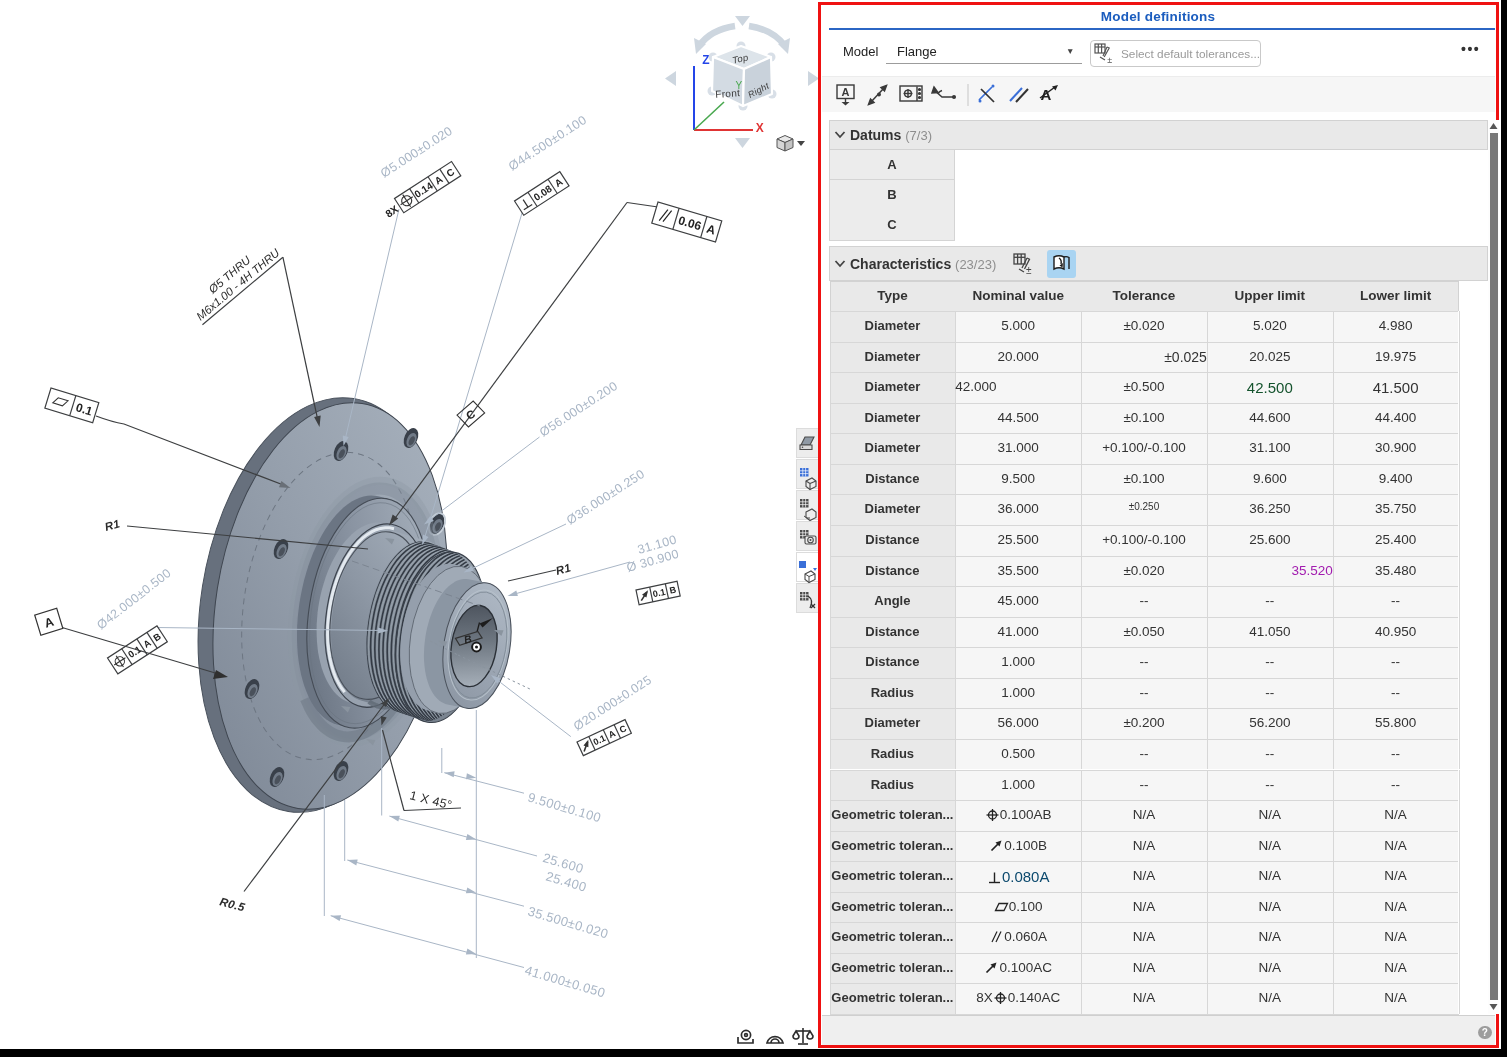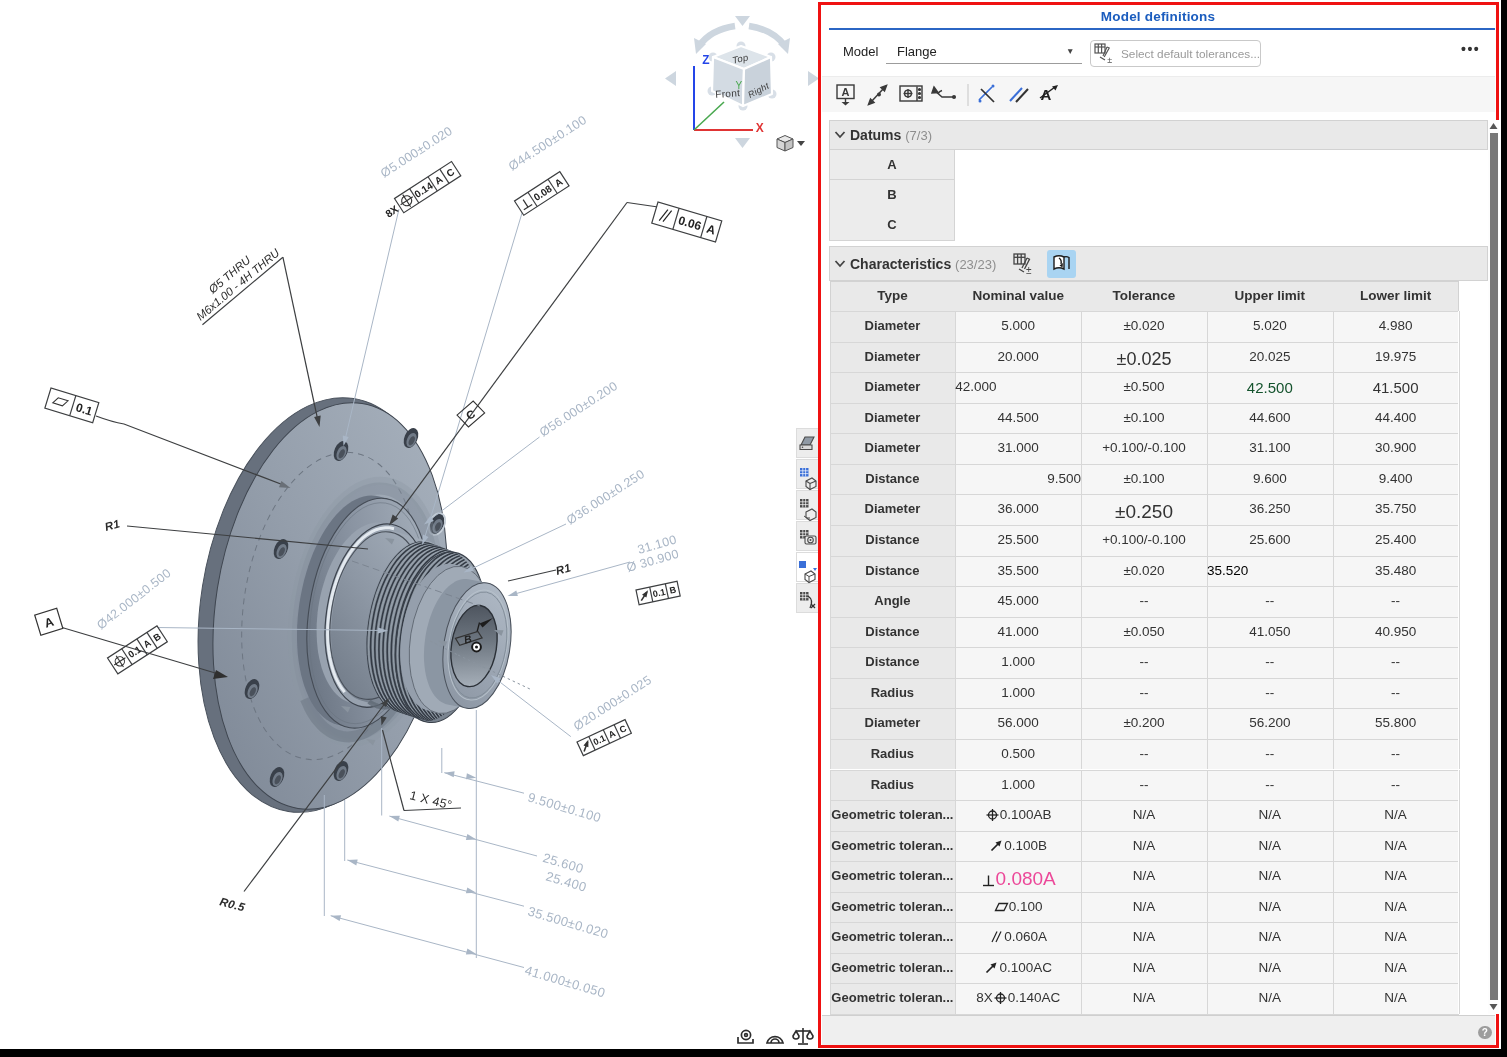--- a/index.html
+++ b/index.html
@@ -483,21 +483,21 @@
 <div class="abs" style="left:1206.8999999999999px;top:318.0px;width:125.8px;text-align:center;font-size:13.5px;color:#333">5.020</div>
 <div class="abs" style="left:1332.6999999999998px;top:318.0px;width:125.8px;text-align:center;font-size:13.5px;color:#333">4.980</div>
 <div class="abs" style="left:829.5px;top:341.6px;width:125.8px;height:30.57px;background:#e9e9e9;border:1px solid #d7d7d7;border-right:none;border-bottom:none"></div>
 <div class="abs" style="left:955.3px;top:341.6px;width:125.8px;height:30.57px;background:#f6f6f6;border:1px solid #d7d7d7;border-right:none;border-bottom:none"></div>
 <div class="abs" style="left:1081.1px;top:341.6px;width:125.8px;height:30.57px;background:#f6f6f6;border:1px solid #d7d7d7;border-right:none;border-bottom:none"></div>
 <div class="abs" style="left:1206.9px;top:341.6px;width:125.8px;height:30.57px;background:#f6f6f6;border:1px solid #d7d7d7;border-right:none;border-bottom:none"></div>
 <div class="abs" style="left:1332.7px;top:341.6px;width:125.8px;height:30.57px;background:#f6f6f6;border:1px solid #d7d7d7;border-right:none;border-bottom:none"></div>
 <div class="abs" style="left:1458.5px;top:341.6px;width:1px;height:30.57px;background:#d7d7d7"></div>
 <div class="abs" style="left:955.3px;top:348.6px;width:125.8px;text-align:center;font-size:13.5px;color:#333">20.000</div>
 <div class="abs" style="left:829.5px;top:348.6px;width:125.8px;text-align:center;font-size:13px;font-weight:bold;color:#333;white-space:nowrap;overflow:hidden">Diameter</div>
-<div class="abs" style="left:1081.1px;top:348.6px;width:125.8px;text-align:center;font-size:18px;color:#333">±0.025</div>
+<div class="abs" style="left:1081.1px;top:348.6px;width:125.8px;text-align:right;font-size:14px;color:#333">±0.025</div>
 <div class="abs" style="left:1206.8999999999999px;top:348.6px;width:125.8px;text-align:center;font-size:13.5px;color:#333">20.025</div>
 <div class="abs" style="left:1332.6999999999998px;top:348.6px;width:125.8px;text-align:center;font-size:13.5px;color:#333">19.975</div>
 <div class="abs" style="left:829.5px;top:372.1px;width:125.8px;height:30.57px;background:#e9e9e9;border:1px solid #d7d7d7;border-right:none;border-bottom:none"></div>
 <div class="abs" style="left:955.3px;top:372.1px;width:125.8px;height:30.57px;background:#f6f6f6;border:1px solid #d7d7d7;border-right:none;border-bottom:none"></div>
 <div class="abs" style="left:1081.1px;top:372.1px;width:125.8px;height:30.57px;background:#f6f6f6;border:1px solid #d7d7d7;border-right:none;border-bottom:none"></div>
 <div class="abs" style="left:1206.9px;top:372.1px;width:125.8px;height:30.57px;background:#f6f6f6;border:1px solid #d7d7d7;border-right:none;border-bottom:none"></div>
 <div class="abs" style="left:1332.7px;top:372.1px;width:125.8px;height:30.57px;background:#f6f6f6;border:1px solid #d7d7d7;border-right:none;border-bottom:none"></div>
 <div class="abs" style="left:1458.5px;top:372.1px;width:1px;height:30.57px;background:#d7d7d7"></div>
 <div class="abs" style="left:955.3px;top:379.1px;width:125.8px;text-align:left;font-size:13.5px;color:#333">42.000</div>
 <div class="abs" style="left:829.5px;top:379.1px;width:125.8px;text-align:center;font-size:13px;font-weight:bold;color:#333;white-space:nowrap;overflow:hidden">Diameter</div>
@@ -525,34 +525,34 @@
 <div class="abs" style="left:829.5px;top:440.3px;width:125.8px;text-align:center;font-size:13px;font-weight:bold;color:#333;white-space:nowrap;overflow:hidden">Diameter</div>
 <div class="abs" style="left:1081.1px;top:440.3px;width:125.8px;text-align:center;font-size:13.5px;color:#333">+0.100/-0.100</div>
 <div class="abs" style="left:1206.8999999999999px;top:440.3px;width:125.8px;text-align:center;font-size:13.5px;color:#333">31.100</div>
 <div class="abs" style="left:1332.6999999999998px;top:440.3px;width:125.8px;text-align:center;font-size:13.5px;color:#333">30.900</div>
 <div class="abs" style="left:829.5px;top:463.8px;width:125.8px;height:30.57px;background:#e9e9e9;border:1px solid #d7d7d7;border-right:none;border-bottom:none"></div>
 <div class="abs" style="left:955.3px;top:463.8px;width:125.8px;height:30.57px;background:#f6f6f6;border:1px solid #d7d7d7;border-right:none;border-bottom:none"></div>
 <div class="abs" style="left:1081.1px;top:463.8px;width:125.8px;height:30.57px;background:#f6f6f6;border:1px solid #d7d7d7;border-right:none;border-bottom:none"></div>
 <div class="abs" style="left:1206.9px;top:463.8px;width:125.8px;height:30.57px;background:#f6f6f6;border:1px solid #d7d7d7;border-right:none;border-bottom:none"></div>
 <div class="abs" style="left:1332.7px;top:463.8px;width:125.8px;height:30.57px;background:#f6f6f6;border:1px solid #d7d7d7;border-right:none;border-bottom:none"></div>
 <div class="abs" style="left:1458.5px;top:463.8px;width:1px;height:30.57px;background:#d7d7d7"></div>
-<div class="abs" style="left:955.3px;top:470.8px;width:125.8px;text-align:right;font-size:13.5px;color:#333">9.500</div>
+<div class="abs" style="left:955.3px;top:470.8px;width:125.8px;text-align:center;font-size:13.5px;color:#333">9.500</div>
 <div class="abs" style="left:829.5px;top:470.8px;width:125.8px;text-align:center;font-size:13px;font-weight:bold;color:#333;white-space:nowrap;overflow:hidden">Distance</div>
 <div class="abs" style="left:1081.1px;top:470.8px;width:125.8px;text-align:center;font-size:13.5px;color:#333">±0.100</div>
 <div class="abs" style="left:1206.8999999999999px;top:470.8px;width:125.8px;text-align:center;font-size:13.5px;color:#333">9.600</div>
 <div class="abs" style="left:1332.6999999999998px;top:470.8px;width:125.8px;text-align:center;font-size:13.5px;color:#333">9.400</div>
 <div class="abs" style="left:829.5px;top:494.4px;width:125.8px;height:30.57px;background:#e9e9e9;border:1px solid #d7d7d7;border-right:none;border-bottom:none"></div>
 <div class="abs" style="left:955.3px;top:494.4px;width:125.8px;height:30.57px;background:#f6f6f6;border:1px solid #d7d7d7;border-right:none;border-bottom:none"></div>
 <div class="abs" style="left:1081.1px;top:494.4px;width:125.8px;height:30.57px;background:#f6f6f6;border:1px solid #d7d7d7;border-right:none;border-bottom:none"></div>
 <div class="abs" style="left:1206.9px;top:494.4px;width:125.8px;height:30.57px;background:#f6f6f6;border:1px solid #d7d7d7;border-right:none;border-bottom:none"></div>
 <div class="abs" style="left:1332.7px;top:494.4px;width:125.8px;height:30.57px;background:#f6f6f6;border:1px solid #d7d7d7;border-right:none;border-bottom:none"></div>
 <div class="abs" style="left:1458.5px;top:494.4px;width:1px;height:30.57px;background:#d7d7d7"></div>
 <div class="abs" style="left:955.3px;top:501.4px;width:125.8px;text-align:center;font-size:13.5px;color:#333">36.000</div>
 <div class="abs" style="left:829.5px;top:501.4px;width:125.8px;text-align:center;font-size:13px;font-weight:bold;color:#333;white-space:nowrap;overflow:hidden">Diameter</div>
-<div class="abs" style="left:1081.1px;top:501.4px;width:125.8px;text-align:center;font-size:19px;color:#333">±0.250</div>
+<div class="abs" style="left:1081.1px;top:501.4px;width:125.8px;text-align:center;font-size:10px;color:#333">±0.250</div>
 <div class="abs" style="left:1206.8999999999999px;top:501.4px;width:125.8px;text-align:center;font-size:13.5px;color:#333">36.250</div>
 <div class="abs" style="left:1332.6999999999998px;top:501.4px;width:125.8px;text-align:center;font-size:13.5px;color:#333">35.750</div>
 <div class="abs" style="left:829.5px;top:525.0px;width:125.8px;height:30.57px;background:#e9e9e9;border:1px solid #d7d7d7;border-right:none;border-bottom:none"></div>
 <div class="abs" style="left:955.3px;top:525.0px;width:125.8px;height:30.57px;background:#f6f6f6;border:1px solid #d7d7d7;border-right:none;border-bottom:none"></div>
 <div class="abs" style="left:1081.1px;top:525.0px;width:125.8px;height:30.57px;background:#f6f6f6;border:1px solid #d7d7d7;border-right:none;border-bottom:none"></div>
 <div class="abs" style="left:1206.9px;top:525.0px;width:125.8px;height:30.57px;background:#f6f6f6;border:1px solid #d7d7d7;border-right:none;border-bottom:none"></div>
 <div class="abs" style="left:1332.7px;top:525.0px;width:125.8px;height:30.57px;background:#f6f6f6;border:1px solid #d7d7d7;border-right:none;border-bottom:none"></div>
 <div class="abs" style="left:1458.5px;top:525.0px;width:1px;height:30.57px;background:#d7d7d7"></div>
 <div class="abs" style="left:955.3px;top:532.0px;width:125.8px;text-align:center;font-size:13.5px;color:#333">25.500</div>
 <div class="abs" style="left:829.5px;top:532.0px;width:125.8px;text-align:center;font-size:13px;font-weight:bold;color:#333;white-space:nowrap;overflow:hidden">Distance</div>
@@ -561,21 +561,21 @@
 <div class="abs" style="left:1332.6999999999998px;top:532.0px;width:125.8px;text-align:center;font-size:13.5px;color:#333">25.400</div>
 <div class="abs" style="left:829.5px;top:555.5px;width:125.8px;height:30.57px;background:#e9e9e9;border:1px solid #d7d7d7;border-right:none;border-bottom:none"></div>
 <div class="abs" style="left:955.3px;top:555.5px;width:125.8px;height:30.57px;background:#f6f6f6;border:1px solid #d7d7d7;border-right:none;border-bottom:none"></div>
 <div class="abs" style="left:1081.1px;top:555.5px;width:125.8px;height:30.57px;background:#f6f6f6;border:1px solid #d7d7d7;border-right:none;border-bottom:none"></div>
 <div class="abs" style="left:1206.9px;top:555.5px;width:125.8px;height:30.57px;background:#f6f6f6;border:1px solid #d7d7d7;border-right:none;border-bottom:none"></div>
 <div class="abs" style="left:1332.7px;top:555.5px;width:125.8px;height:30.57px;background:#f6f6f6;border:1px solid #d7d7d7;border-right:none;border-bottom:none"></div>
 <div class="abs" style="left:1458.5px;top:555.5px;width:1px;height:30.57px;background:#d7d7d7"></div>
 <div class="abs" style="left:955.3px;top:562.5px;width:125.8px;text-align:center;font-size:13.5px;color:#333">35.500</div>
 <div class="abs" style="left:829.5px;top:562.5px;width:125.8px;text-align:center;font-size:13px;font-weight:bold;color:#333;white-space:nowrap;overflow:hidden">Distance</div>
 <div class="abs" style="left:1081.1px;top:562.5px;width:125.8px;text-align:center;font-size:13.5px;color:#333">±0.020</div>
-<div class="abs" style="left:1206.8999999999999px;top:562.5px;width:125.8px;text-align:left;font-size:13.5px;color:#000000">35.520</div>
+<div class="abs" style="left:1206.8999999999999px;top:562.5px;width:125.8px;text-align:right;font-size:13.5px;color:#a21caf">35.520</div>
 <div class="abs" style="left:1332.6999999999998px;top:562.5px;width:125.8px;text-align:center;font-size:13.5px;color:#333">35.480</div>
 <div class="abs" style="left:829.5px;top:586.1px;width:125.8px;height:30.57px;background:#e9e9e9;border:1px solid #d7d7d7;border-right:none;border-bottom:none"></div>
 <div class="abs" style="left:955.3px;top:586.1px;width:125.8px;height:30.57px;background:#f6f6f6;border:1px solid #d7d7d7;border-right:none;border-bottom:none"></div>
 <div class="abs" style="left:1081.1px;top:586.1px;width:125.8px;height:30.57px;background:#f6f6f6;border:1px solid #d7d7d7;border-right:none;border-bottom:none"></div>
 <div class="abs" style="left:1206.9px;top:586.1px;width:125.8px;height:30.57px;background:#f6f6f6;border:1px solid #d7d7d7;border-right:none;border-bottom:none"></div>
 <div class="abs" style="left:1332.7px;top:586.1px;width:125.8px;height:30.57px;background:#f6f6f6;border:1px solid #d7d7d7;border-right:none;border-bottom:none"></div>
 <div class="abs" style="left:1458.5px;top:586.1px;width:1px;height:30.57px;background:#d7d7d7"></div>
 <div class="abs" style="left:955.3px;top:593.1px;width:125.8px;text-align:center;font-size:13.5px;color:#333">45.000</div>
 <div class="abs" style="left:829.5px;top:593.1px;width:125.8px;text-align:center;font-size:13px;font-weight:bold;color:#333;white-space:nowrap;overflow:hidden">Angle</div>
 <div class="abs" style="left:1081.1px;top:593.1px;width:125.8px;text-align:center;font-size:13.5px;color:#333">--</div>
@@ -675,21 +675,21 @@
 <div class="abs" style="left:829.5px;top:837.6px;width:125.8px;text-align:center;font-size:13px;font-weight:bold;color:#333;white-space:nowrap;overflow:hidden">Geometric toleran...</div>
 <div class="abs" style="left:1081.1px;top:837.6px;width:125.8px;text-align:center;font-size:13.5px;color:#333">N/A</div>
 <div class="abs" style="left:1206.8999999999999px;top:837.6px;width:125.8px;text-align:center;font-size:13.5px;color:#333">N/A</div>
 <div class="abs" style="left:1332.6999999999998px;top:837.6px;width:125.8px;text-align:center;font-size:13.5px;color:#333">N/A</div>
 <div class="abs" style="left:829.5px;top:861.2px;width:125.8px;height:30.57px;background:#e9e9e9;border:1px solid #d7d7d7;border-right:none;border-bottom:none"></div>
 <div class="abs" style="left:955.3px;top:861.2px;width:125.8px;height:30.57px;background:#f6f6f6;border:1px solid #d7d7d7;border-right:none;border-bottom:none"></div>
 <div class="abs" style="left:1081.1px;top:861.2px;width:125.8px;height:30.57px;background:#f6f6f6;border:1px solid #d7d7d7;border-right:none;border-bottom:none"></div>
 <div class="abs" style="left:1206.9px;top:861.2px;width:125.8px;height:30.57px;background:#f6f6f6;border:1px solid #d7d7d7;border-right:none;border-bottom:none"></div>
 <div class="abs" style="left:1332.7px;top:861.2px;width:125.8px;height:30.57px;background:#f6f6f6;border:1px solid #d7d7d7;border-right:none;border-bottom:none"></div>
 <div class="abs" style="left:1458.5px;top:861.2px;width:1px;height:30.57px;background:#d7d7d7"></div>
-<div class="abs" style="left:955.3px;top:868.2px;width:125.8px;text-align:center;font-size:19px;color:#ec4899"><svg width="15" height="15" viewBox="0 0 15 15" style="vertical-align:-3px">
+<div class="abs" style="left:955.3px;top:868.2px;width:125.8px;text-align:center;font-size:15px;color:#0c4a6e"><svg width="15" height="15" viewBox="0 0 15 15" style="vertical-align:-3px">
       <line x1="2" y1="12.5" x2="13" y2="12.5" stroke="#222" stroke-width="1.4"></line>
       <line x1="7.5" y1="12.5" x2="7.5" y2="2.5" stroke="#222" stroke-width="1.4"></line>
     </svg>0.080A</div>
 <div class="abs" style="left:829.5px;top:868.2px;width:125.8px;text-align:center;font-size:13px;font-weight:bold;color:#333;white-space:nowrap;overflow:hidden">Geometric toleran...</div>
 <div class="abs" style="left:1081.1px;top:868.2px;width:125.8px;text-align:center;font-size:13.5px;color:#333">N/A</div>
 <div class="abs" style="left:1206.8999999999999px;top:868.2px;width:125.8px;text-align:center;font-size:13.5px;color:#333">N/A</div>
 <div class="abs" style="left:1332.6999999999998px;top:868.2px;width:125.8px;text-align:center;font-size:13.5px;color:#333">N/A</div>
 <div class="abs" style="left:829.5px;top:891.7px;width:125.8px;height:30.57px;background:#e9e9e9;border:1px solid #d7d7d7;border-right:none;border-bottom:none"></div>
 <div class="abs" style="left:955.3px;top:891.7px;width:125.8px;height:30.57px;background:#f6f6f6;border:1px solid #d7d7d7;border-right:none;border-bottom:none"></div>
 <div class="abs" style="left:1081.1px;top:891.7px;width:125.8px;height:30.57px;background:#f6f6f6;border:1px solid #d7d7d7;border-right:none;border-bottom:none"></div>

